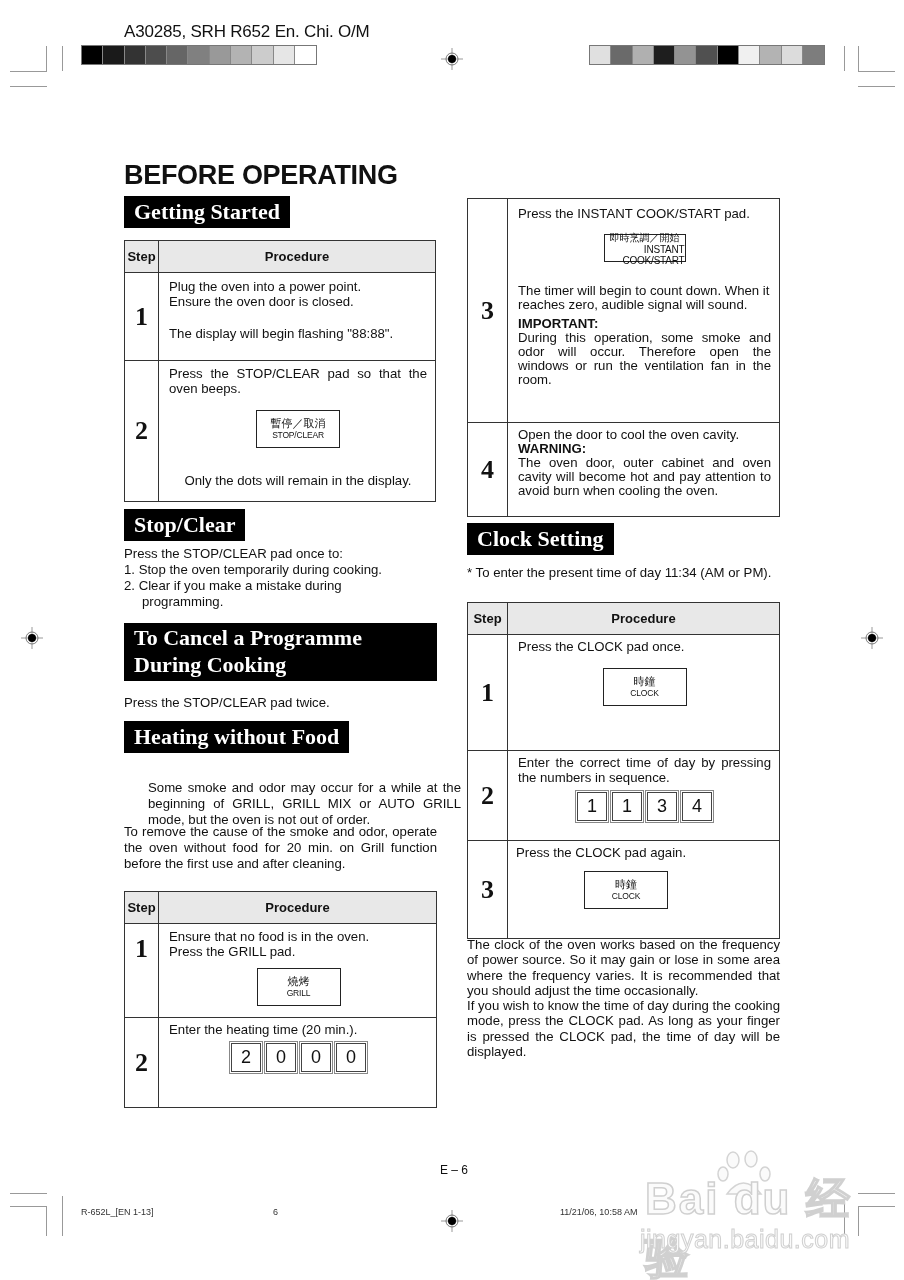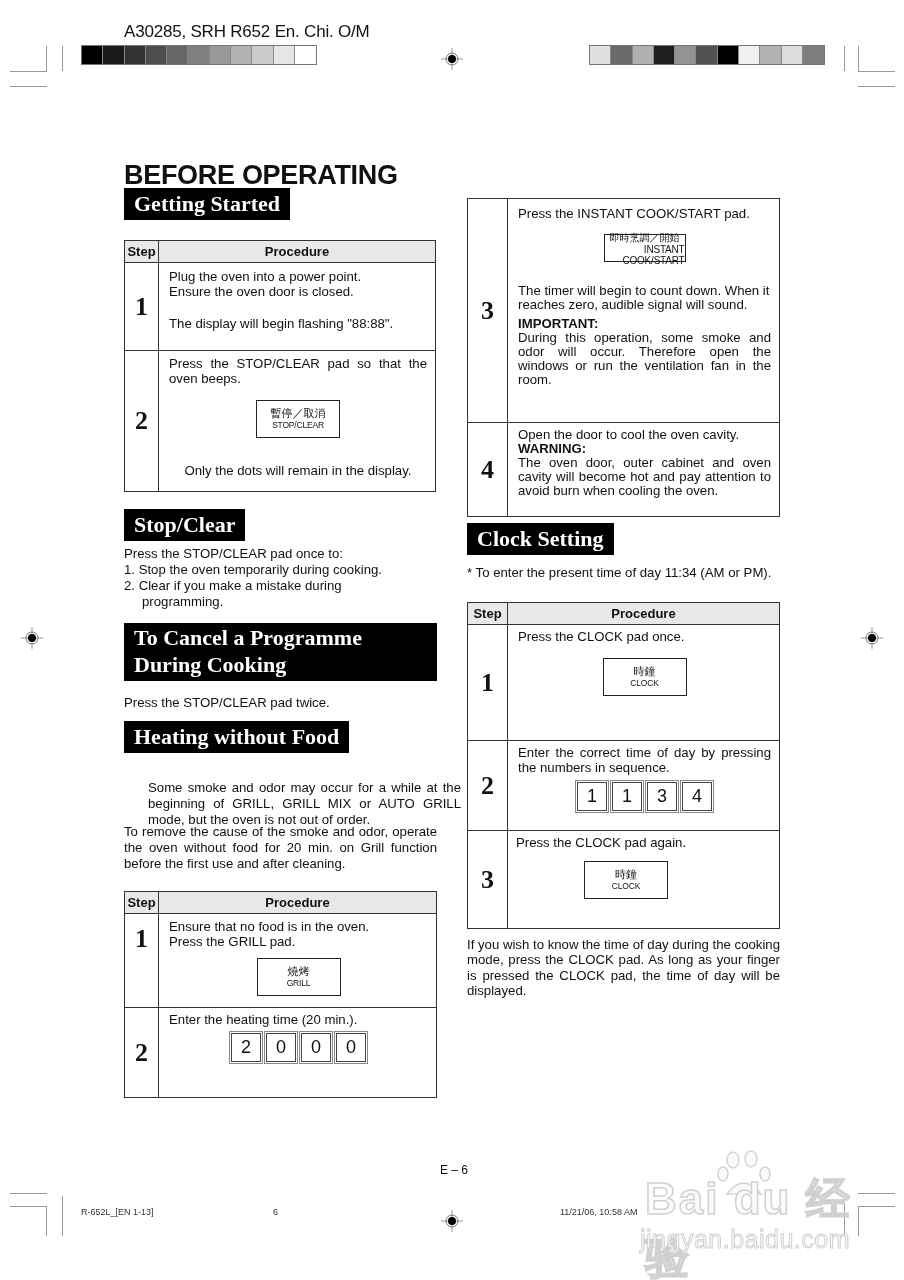--- a/index.html
+++ b/index.html
@@ -20,21 +20,21 @@
 
   .page-title { left: 124px; top: 160px; font-size: 27px; font-weight: bold; letter-spacing: -0.3px; }
 
   .sec-head { position: absolute; background: #000; color: #fff; font-family: "Liberation Serif", "DejaVu Serif", serif;
               font-weight: bold; font-size: 22px; padding: 2px 10px 2px 10px; line-height: 28px; }
 
   .body-text { position: absolute; font-size: 13.2px; line-height: 16px; color: #111; }
   .justify { text-align: justify; }
 
   table.steps { position: absolute; border-collapse: collapse; border: 1.5px solid #222; font-size: 13.2px; }
-  table.steps th { background: #e8e8e8; font-weight: bold; font-size: 13px; height: 22px; border: 1px solid #333; }
+  table.steps th { background: #e8e8e8; font-weight: bold; font-size: 13px; height: 32px; border: 1px solid #333; }
   table.steps th.step-h { width: 34px; }
   table.steps td { border: 1px solid #333; vertical-align: top; }
   table.steps td.num { font-family: "Liberation Serif", "DejaVu Serif", serif; font-weight: bold; font-size: 26px;
                        text-align: center; vertical-align: middle; width: 34px; }
   table.steps td.proc { padding: 4px 8px 4px 10px; line-height: 15px; }
 
   .pad { border: 1.5px solid #222; text-align: center; margin: 0 auto; display: flex; flex-direction: column;
          justify-content: center; align-items: center; }
   .pad .zh { font-size: 11px; font-family: "DejaVu Sans", sans-serif; line-height: 13px; }
   .pad .en { font-size: 8.5px; line-height: 11px; letter-spacing: -0.2px; }
@@ -119,21 +119,21 @@
 </svg>
 <svg class="reg" style="left:441px;top:1210px;" viewBox="0 0 22 22">
   <line x1="11" y1="0" x2="11" y2="22" stroke="#999" stroke-width="1"></line>
     <line x1="0" y1="11" x2="22" y2="11" stroke="#999" stroke-width="1"></line>
   <circle cx="11" cy="11" r="6" fill="none" stroke="#777" stroke-width="1"></circle>
     <circle cx="11" cy="11" r="4" fill="#000"></circle>
 </svg>
 
 <div class="abs page-title">BEFORE OPERATING</div>
 
-<div class="sec-head" style="left:124px;top:188px;">Getting Started</div>
+<div class="sec-head" style="left:124px;top:196px;">Getting Started</div>
 
 <table class="steps" style="left:124px;top:240px;width:312px;">
   <tbody>
       <tr>
     <th class="step-h">Step</th>
     <th>Procedure</th>
   </tr>
   <tr style="height:88px;">
     <td class="num">1</td>
     <td class="proc" style="padding-top:6px;">
@@ -270,20 +270,21 @@
       <div class="pad" style="width:84px;height:38px;margin-top:11px;margin-left:68px;">
         <span class="zh">時鐘</span>
         <span class="en">CLOCK</span>
       </div>
     </td>
   </tr>
 </tbody>
   </table>
 
 <div class="body-text justify" style="left:467px;top:937px;width:313px;line-height:15.3px;">
+  <div>The clock of the oven works based on the frequency of power source. So it may gain or lose in some area where the frequency varies. It is recommended that you should adjust the time occasionally.</div>
   <div>If you wish to know the time of day during the cooking mode, press the CLOCK pad. As long as your finger is pressed the CLOCK pad, the time of day will be displayed.</div>
 </div>
 
 <div class="abs" style="left:440px;top:1163px;font-size:12px;">E – 6</div>
 <div class="abs footer-line" style="left:81px;top:1207px;">R-652L_[EN 1-13]</div>
 <div class="abs footer-line" style="left:273px;top:1207px;">6</div>
 <div class="abs footer-line" style="left:560px;top:1207px;">11/21/06, 10:58 AM</div>
 
 <div class="abs watermark">
   <svg style="position:absolute;left:75px;top:0;" width="60" height="45" viewBox="0 0 60 45">

